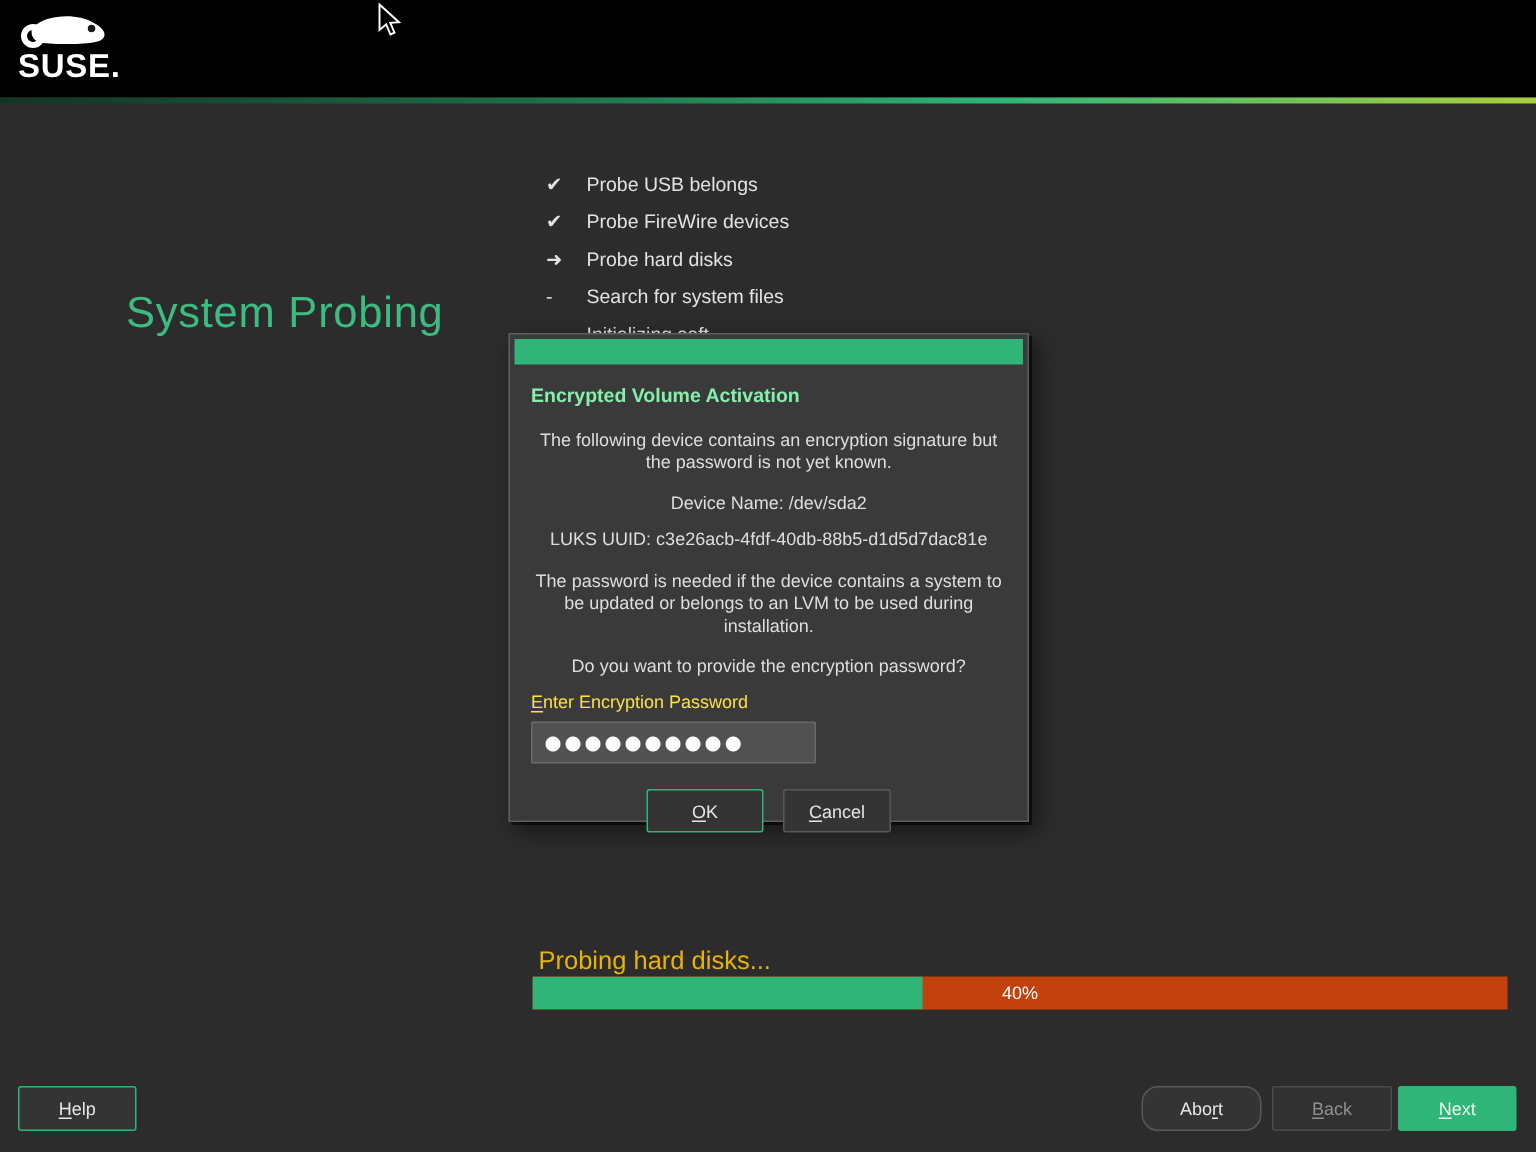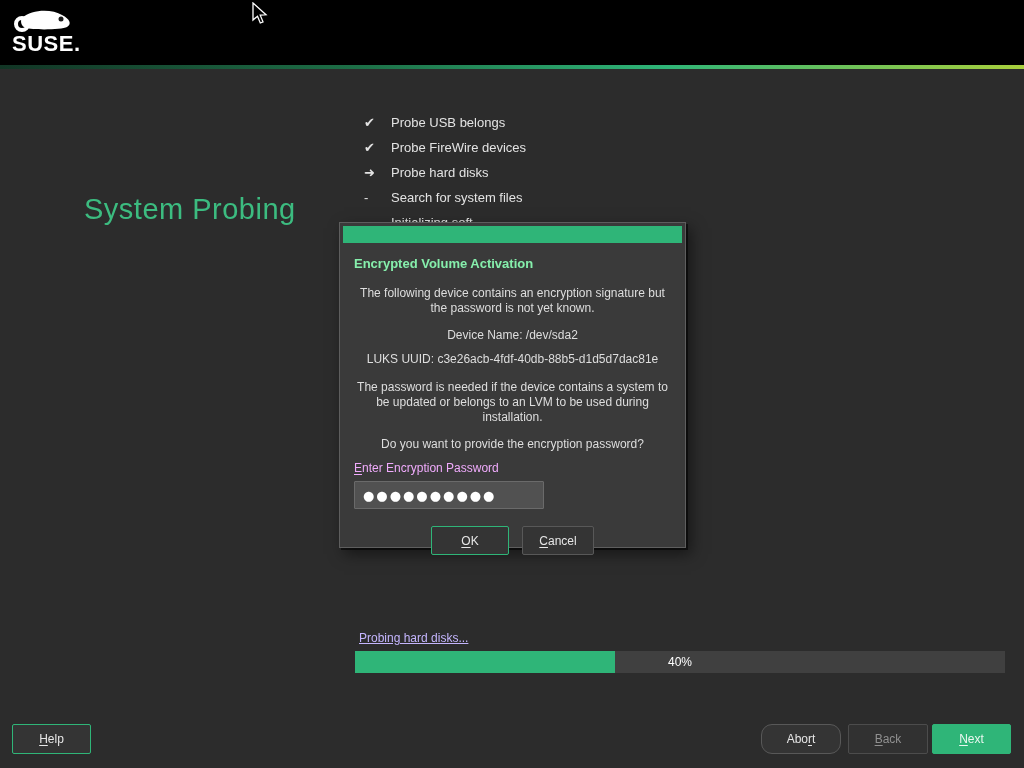--- a/index.html
+++ b/index.html
@@ -41,42 +41,42 @@
   }
   .dialog-titlebar{margin:3px 3px 0 3px;height:17px;background:var(--accent);}
   .dialog-body{padding:0 14px;}
   .dialog-title{margin-top:13px;font-size:13px;font-weight:bold;color:#86efac;}
   .dialog-body p{margin:0;font-size:12px;line-height:15px;color:#dedede;text-align:center;}
   .p-intro{margin-top:15px !important;}
   .p-device{margin-top:12px !important;}
   .p-uuid{margin-top:9px !important;}
   .p-expl{margin-top:13px !important;}
   .p-quest{margin-top:12px !important;}
-  .pw-label{display:block;margin-top:9px;font-size:12px;color:#f0abfc;}
+  .pw-label{display:block;margin-top:9px;font-size:12px;color:#fde047;}
   .accel{text-decoration:underline;text-underline-offset:2px;}
   .pw-input{
     display:block;margin-top:6px;width:190px;height:28px;
     background:#515151;border:1px solid #6a6a6a;border-radius:1px;
     color:#fff;font-size:13px;letter-spacing:2px;padding:0 8px;
     font-family:"DejaVu Sans",sans-serif;outline:none;
   }
   .dialog-buttons{margin-top:17px;display:flex;justify-content:center;gap:13px;}
   .btn{
     height:29px;display:flex;align-items:center;justify-content:center;
     background:#343434;border:1px solid #585858;border-radius:2px;
     color:#e6e6e6;font-size:12px;cursor:pointer;
     font-family:"Liberation Sans","DejaVu Sans",sans-serif;
   }
   .btn.ok{width:78px;border-color:var(--accent);}
   .btn.cancel{width:72px;}
   
-  .progress-label{position:absolute;left:359px;top:631px;font-size:12px;color:#c4b5fd;text-decoration:underline;}
+  .progress-label{position:absolute;left:359px;top:631px;font-size:17px;color:#eab308;}
   .progress-bar{
     position:absolute;left:355px;top:651px;width:650px;height:22px;
-    background:#404040;overflow:hidden;
+    background:#c2410c;overflow:hidden;
   }
   .progress-fill{position:absolute;left:0;top:0;bottom:0;background:var(--accent);}
   .progress-text{
     position:absolute;left:0;top:0;width:100%;height:100%;
     display:flex;align-items:center;justify-content:center;
     font-size:12px;color:#fff;
   }
   
   .fbtn{position:absolute;top:724px;height:30px;}
   .btn-help{left:12px;width:79px;border-color:var(--accent);}

